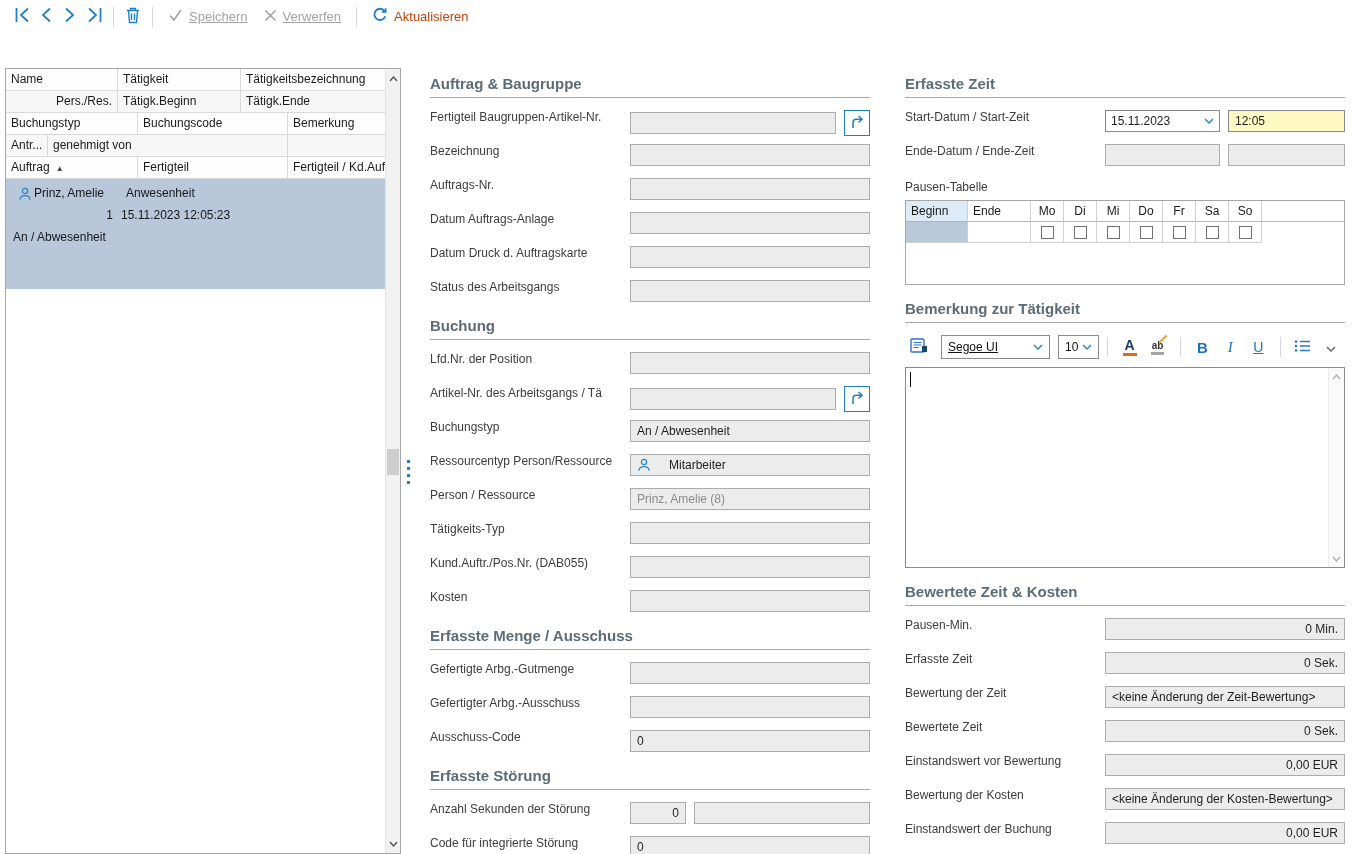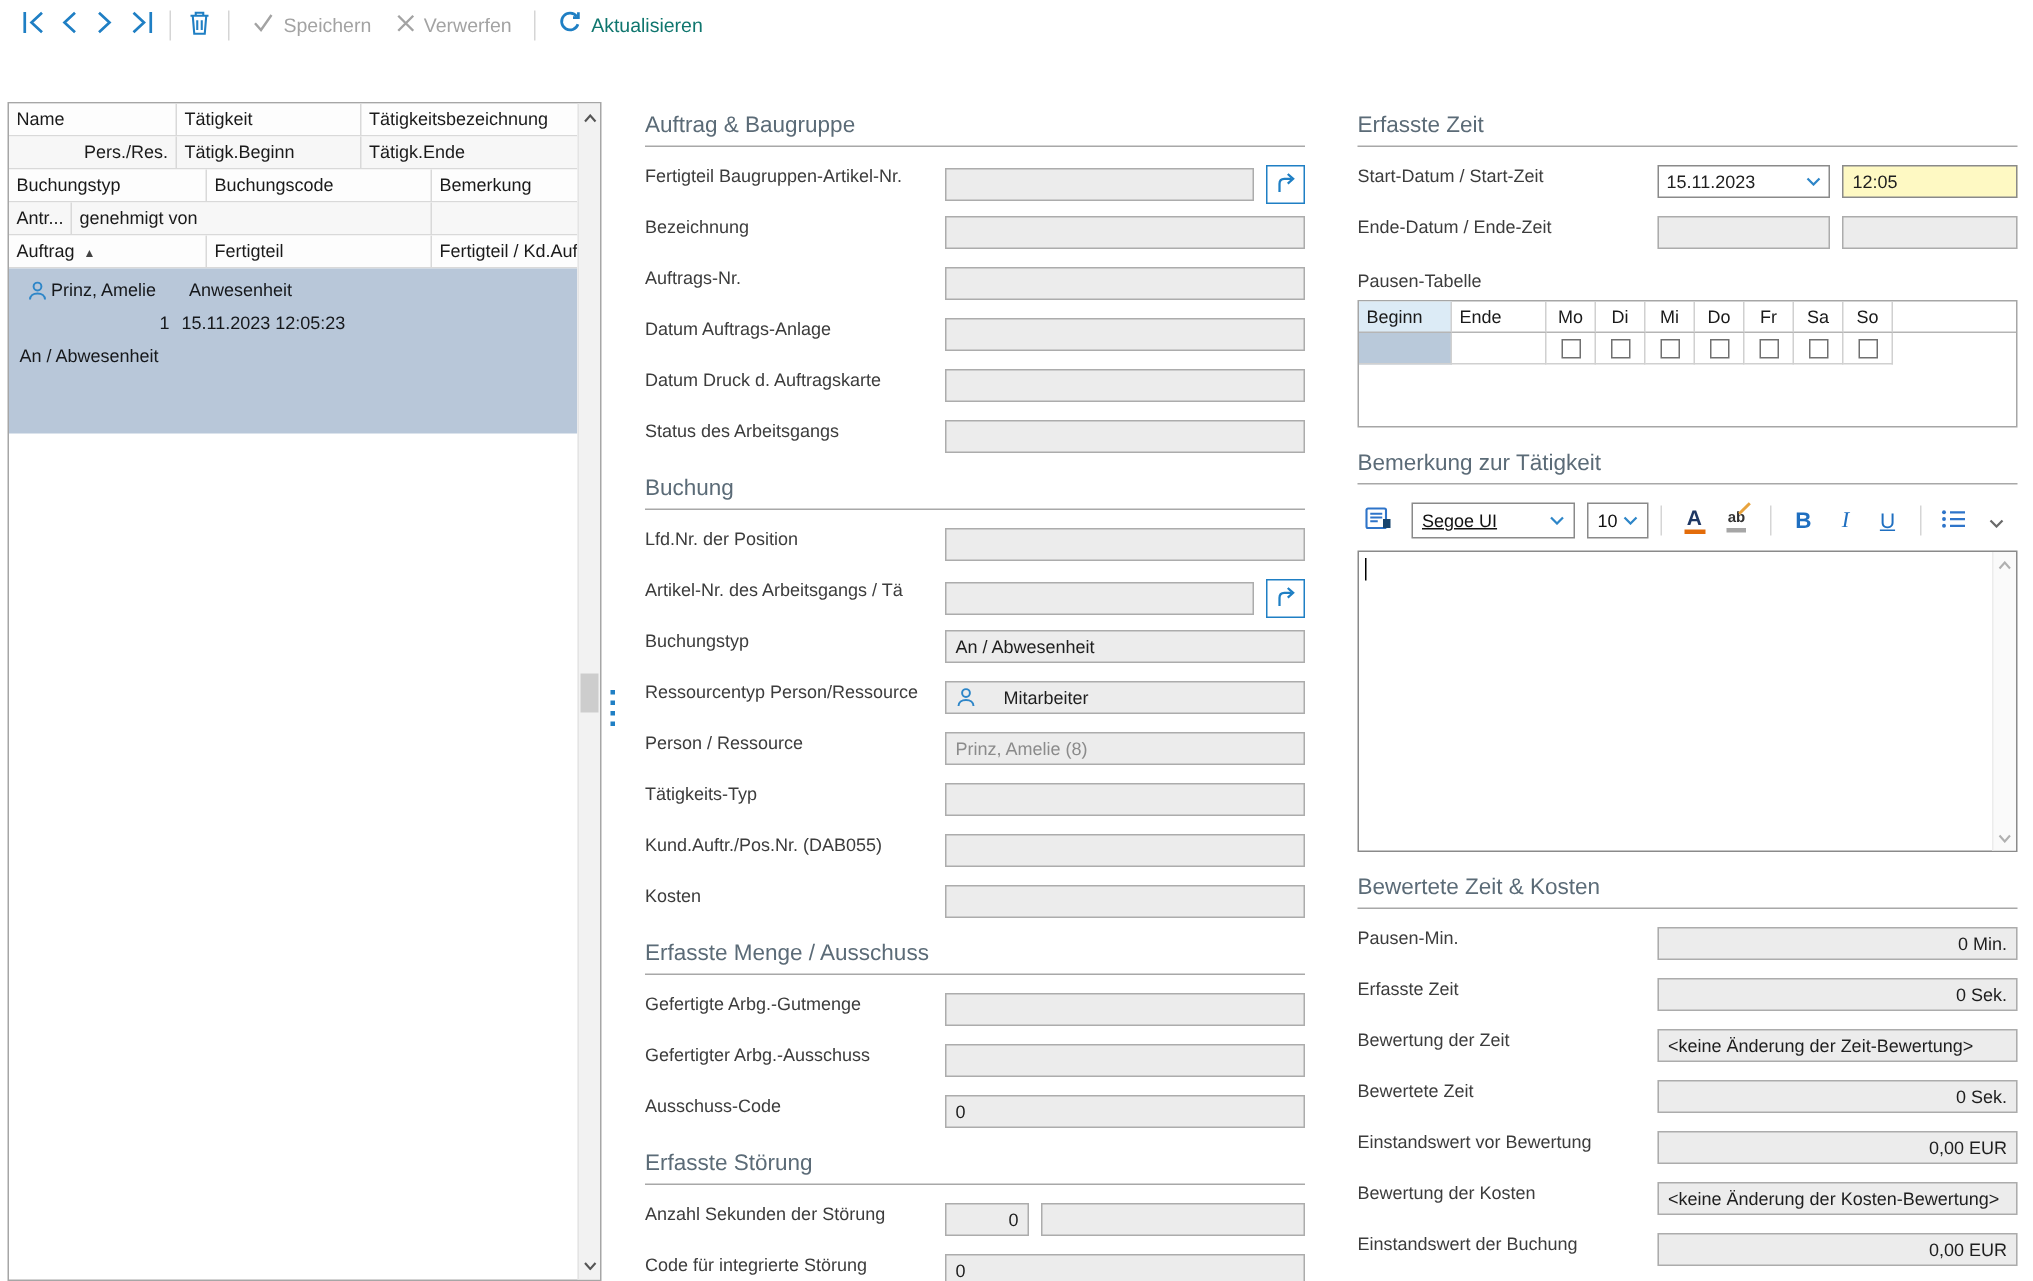--- a/index.html
+++ b/index.html
@@ -4,22 +4,22 @@
 <style>
   html,body{margin:0;padding:0;background:#fff;}
   body{width:1355px;height:854px;position:relative;overflow:hidden;
        font-family:"Liberation Sans",sans-serif;font-size:12px;color:#3c3c3c;}
   .screen{position:absolute;inset:0;}
 
   
   .toolbar{position:absolute;left:0;top:0;width:100%;height:33px;display:flex;align-items:center;padding-left:10px;box-sizing:border-box;background:#fff;}
   .tb-ico{width:24px;height:24px;display:flex;align-items:center;justify-content:center;cursor:pointer;background:none;border:0;padding:0;}
   .tb-btn{display:flex;align-items:center;gap:6px;margin:0 6px;background:none;border:0;font-family:inherit;font-size:13px;cursor:pointer;padding:0 2px;}
-  .tb-btn.disabled{color:#a3a3a3;}
-  .tb-btn.enabled{color:#0f766e;}
+  .tb-btn.disabled{color:#a3a3a3;text-decoration:underline;}
+  .tb-btn.enabled{color:#c2410c;}
   .tb-sep{width:1px;height:20px;background:#d5d5d5;margin:0 7px;}
 
   
   .titlebar{position:absolute;left:5px;top:35px;right:0;height:25px;background:#0077b5;}
   .titlebar span{position:absolute;left:880px;top:0;line-height:25px;color:#fff;font-size:12px;}
 
   
   .list-panel{position:absolute;left:5px;top:68px;width:396px;height:786px;border:1px solid #a6a6a6;background:#fff;box-sizing:border-box;display:flex;}
   .list-body{width:380px;overflow:hidden;}
   .lh-row{display:flex;height:21px;line-height:20px;border-bottom:1px solid #d9d9d9;background:#fdfdfd;color:#1a1a1a;white-space:nowrap;}
@@ -45,21 +45,21 @@
   .vs-thumb{position:absolute;left:1px;top:380px;width:12px;height:26px;background:#cdcdcd;cursor:grab;}
 
   
   .grip{position:absolute;left:407px;top:460px;display:flex;flex-direction:column;gap:4px;cursor:col-resize;}
   .grip i{width:3px;height:3px;background:#1f7fc4;display:block;}
 
   
   .col{position:absolute;top:75px;width:440px;}
   .col-mid{left:430px;} .col-right{left:905px;}
   .section{margin-bottom:15px;}
-  .sh{font-size:15px;font-weight:400;color:#5b6b77;padding-bottom:5px;border-bottom:1px solid #a8a8a8;margin-bottom:10px;white-space:nowrap;overflow:hidden;}
+  .sh{font-size:15px;font-weight:700;color:#5b6b77;padding-bottom:5px;border-bottom:1px solid #a8a8a8;margin-bottom:10px;white-space:nowrap;overflow:hidden;}
   .frow{display:flex;align-items:flex-start;height:22px;margin-bottom:8px;margin-top:12px;}
   .lbl{flex:1;white-space:nowrap;overflow:hidden;color:#3c3c3c;}
   .box{width:240px;height:22px;box-sizing:border-box;border:1px solid #acacac;background:#ececec;display:flex;align-items:center;padding:0 6px;color:#1e1e1e;white-space:nowrap;overflow:hidden;}
   .box.rt{justify-content:flex-end;}
   .box.graytext{color:#8b8b8b;}
   .boxwrap{width:240px;display:flex;align-items:center;justify-content:space-between;}
   .box.short{width:206px;}
   .box.small{width:56px;justify-content:flex-end;}
   .box.second{width:176px;}
   .jump{width:26px;height:26px;box-sizing:border-box;border:1px solid #1f7fc4;background:#fff;display:flex;align-items:center;justify-content:center;cursor:pointer;padding:0;}

